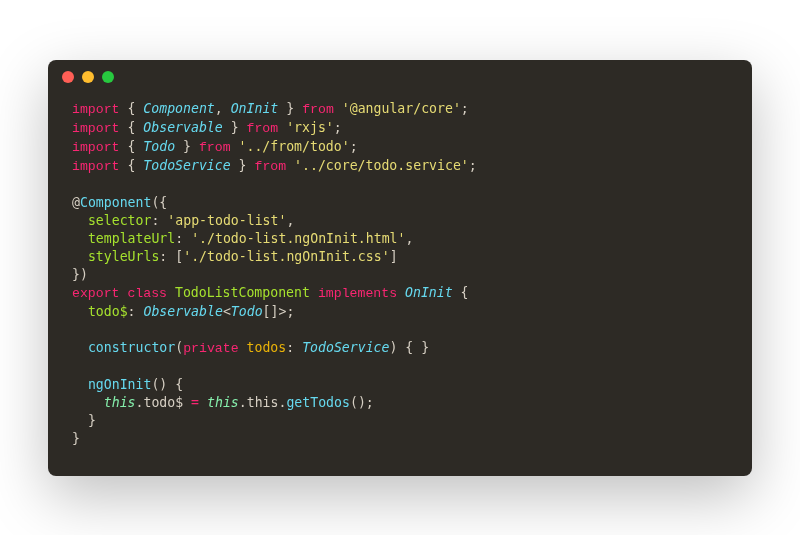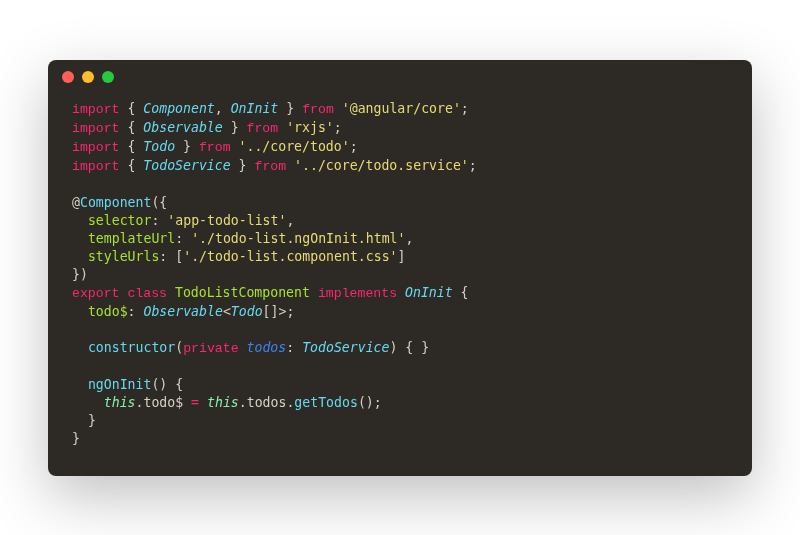--- a/index.html
+++ b/index.html
@@ -41,44 +41,44 @@
     white-space: pre;
     color: #d6cfc3;
   }
   .kw-red { color: #f92672; font-family: Liberation Mono, monospace; }
   .cls { color: #66d9ef; font-style: italic; }
   .fn { color: #66d9ef; }
   .prop { color: #a6e22e; margin-top: 11px; }
   .str { color: #e6db74; }
   .punc { color: #d6cfc3; }
   .this { color: #86efac; font-style: italic; }
-  .param { color: #3b82f6; font-style: italic; }
+  .param { color: #eab308; }
   .op { color: #f92672; }
 </style>
 </head>
 <body>
 
 <div class="window">
   <div class="titlebar">
     <span class="dot red"></span>
     <span class="dot yellow"></span>
     <span class="dot green"></span>
   </div>
   <div class="code"><span class="kw-red">import</span><span class="punc"> { </span><span class="cls">Component</span><span class="punc">, </span><span class="cls">OnInit</span><span class="punc"> } </span><span class="kw-red">from</span><span class="punc"> </span><span class="str">'@angular/core'</span><span class="punc">;</span>
 <span class="kw-red">import</span><span class="punc"> { </span><span class="cls">Observable</span><span class="punc"> } </span><span class="kw-red">from</span><span class="punc"> </span><span class="str">'rxjs'</span><span class="punc">;</span>
-<span class="kw-red">import</span><span class="punc"> { </span><span class="cls">Todo</span><span class="punc"> } </span><span class="kw-red">from</span><span class="punc"> </span><span class="str">'../core/todo'</span><span class="punc">;</span>
+<span class="kw-red">import</span><span class="punc"> { </span><span class="cls">Todo</span><span class="punc"> } </span><span class="kw-red">from</span><span class="punc"> </span><span class="str">'../from/todo'</span><span class="punc">;</span>
 <span class="kw-red">import</span><span class="punc"> { </span><span class="cls">TodoService</span><span class="punc"> } </span><span class="kw-red">from</span><span class="punc"> </span><span class="str">'../core/todo.service'</span><span class="punc">;</span>
 
 <span class="punc">@</span><span class="fn">Component</span><span class="punc">({</span>
 <span class="punc">  </span><span class="prop">selector</span><span class="punc">: </span><span class="str">'app-todo-list'</span><span class="punc">,</span>
 <span class="punc">  </span><span class="prop">templateUrl</span><span class="punc">: </span><span class="str">'./todo-list.ngOnInit.html'</span><span class="punc">,</span>
-<span class="punc">  </span><span class="prop">styleUrls</span><span class="punc">: [</span><span class="str">'./todo-list.component.css'</span><span class="punc">]</span>
+<span class="punc">  </span><span class="prop">styleUrls</span><span class="punc">: [</span><span class="str">'./todo-list.ngOnInit.css'</span><span class="punc">]</span>
 <span class="punc">})</span>
 <span class="kw-red">export</span><span class="punc"> </span><span class="kw-red">class</span><span class="punc"> </span><span class="prop">TodoListComponent</span><span class="punc"> </span><span class="kw-red">implements</span><span class="punc"> </span><span class="cls">OnInit</span><span class="punc"> {</span>
 <span class="punc">  </span><span class="prop">todo$</span><span class="punc">: </span><span class="cls">Observable</span><span class="punc">&lt;</span><span class="cls">Todo</span><span class="punc">[]&gt;;</span>
 
 <span class="punc">  </span><span class="fn">constructor</span><span class="punc">(</span><span class="kw-red">private</span><span class="punc"> </span><span class="param">todos</span><span class="punc">: </span><span class="cls">TodoService</span><span class="punc">) { }</span>
 
 <span class="punc">  </span><span class="fn">ngOnInit</span><span class="punc">() {</span>
-<span class="punc">    </span><span class="this">this</span><span class="punc">.todo$ </span><span class="op">=</span><span class="punc"> </span><span class="this">this</span><span class="punc">.todos.</span><span class="fn">getTodos</span><span class="punc">();</span>
+<span class="punc">    </span><span class="this">this</span><span class="punc">.todo$ </span><span class="op">=</span><span class="punc"> </span><span class="this">this</span><span class="punc">.this.</span><span class="fn">getTodos</span><span class="punc">();</span>
 <span class="punc">  }</span>
 <span class="punc">}</span></div>
 </div>
 
 </body></html>

